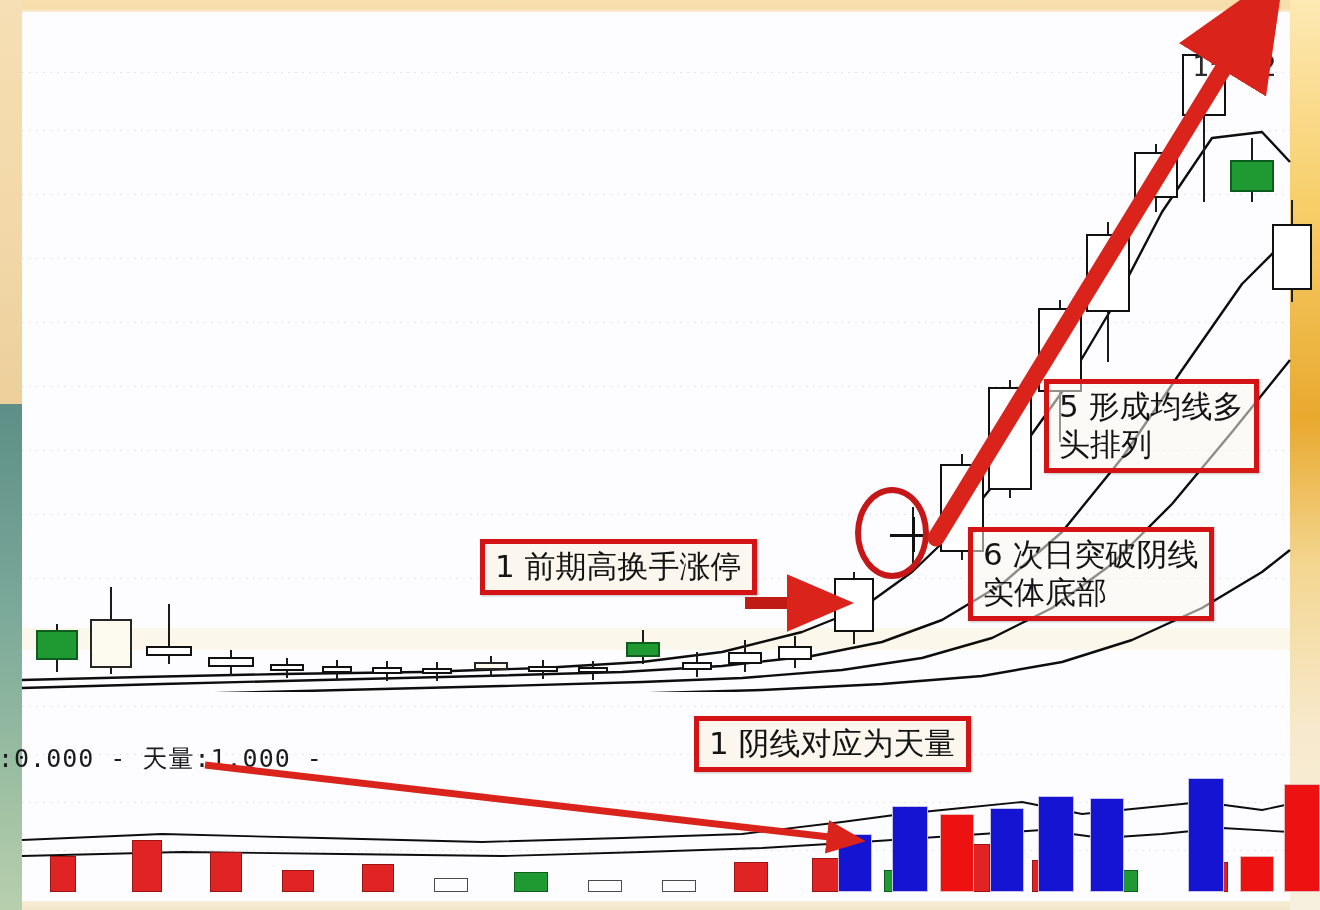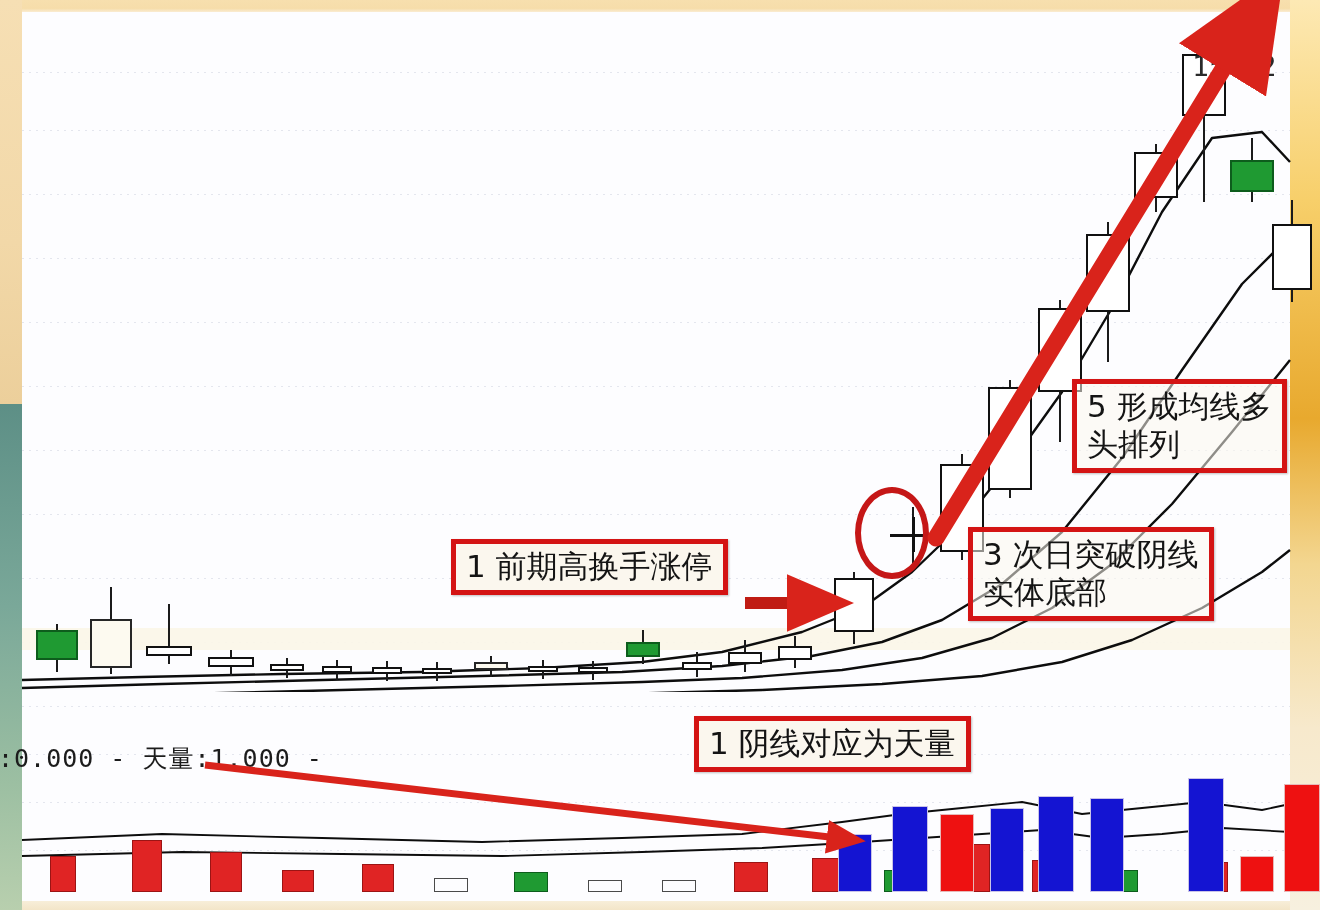--- a/index.html
+++ b/index.html
@@ -55,25 +55,25 @@
      font-weight:bold;letter-spacing:2px;color:#e8201c;
      font-family:"DejaVu Sans","Liberation Sans",sans-serif;
      text-shadow:3px 3px 0 #f39a9a, -1px -1px 0 #b50d0d, 4px 4px 6px rgba(120,0,0,.35);
      white-space:nowrap;}
 
   
   .anno{position:absolute;background:#fbf7ee;border:5px solid #d41414;
      color:#141414;font-size:31px;line-height:1.22;padding:4px 10px;
      font-family:"DejaVu Sans","Liberation Sans",sans-serif;white-space:pre;
      box-shadow:1px 1px 2px rgba(0,0,0,.25);}
-  #anno-1{left:451px;top:539px;}
+  #anno-1{left:480px;top:539px;}
   #anno-2{left:592px;top:466px;}
   #anno-3{left:694px;top:716px;}
   #anno-4{left:968px;top:527px;background:rgba(251,247,238,.55);}
-  #anno-5{left:1072px;top:379px;background:rgba(251,247,238,.55);}
+  #anno-5{left:1044px;top:379px;background:rgba(251,247,238,.55);}
 
   
   .ellipse{position:absolute;border:6px solid #c51717;border-radius:50%;}
   .arrow-svg{position:absolute;left:0;top:0;width:1320px;height:910px;overflow:visible;pointer-events:none;}
 
   
   #vol-label{position:absolute;left:-2px;top:742px;font-size:25px;color:#1c1c1c;
      font-family:"DejaVu Sans Mono","Liberation Mono",monospace;letter-spacing:1px;white-space:nowrap;}
   #price-tag{position:absolute;left:1192px;top:50px;font-size:28px;color:#2a2a2a;
      font-family:"DejaVu Sans Mono","Liberation Mono",monospace;white-space:nowrap;}
@@ -265,21 +265,21 @@
         <div class="vbar-item red" style="left: 1262px; width: 36px; height: 108px;"></div>
       </div>
   </div>
 
 
   <div id="price-tag">15.02</div>
   <div id="vol-label">:0.000 - 天量:1.000 -</div>
 
   <div class="anno" id="anno-1">1 前期高换手涨停</div>
   <div class="anno" id="anno-3">1 阴线对应为天量</div>
-  <div class="anno" id="anno-4">3 次日突破阴线
+  <div class="anno" id="anno-4">6 次日突破阴线
 实体底部</div>
   <div class="anno" id="anno-5">5 形成均线多
 头排列</div>
 
   <div class="ellipse" style="left:855px;top:487px;width:62px;height:80px;"></div>
 
   <svg class="arrow-svg" viewBox="0 0 1320 910">
     <defs>
       <marker id="ah" markerWidth="9" markerHeight="9" refX="2.2" refY="3" orient="auto">
         <path d="M0,0 L0,6 L7,3 z" fill="#d9231b"></path>

